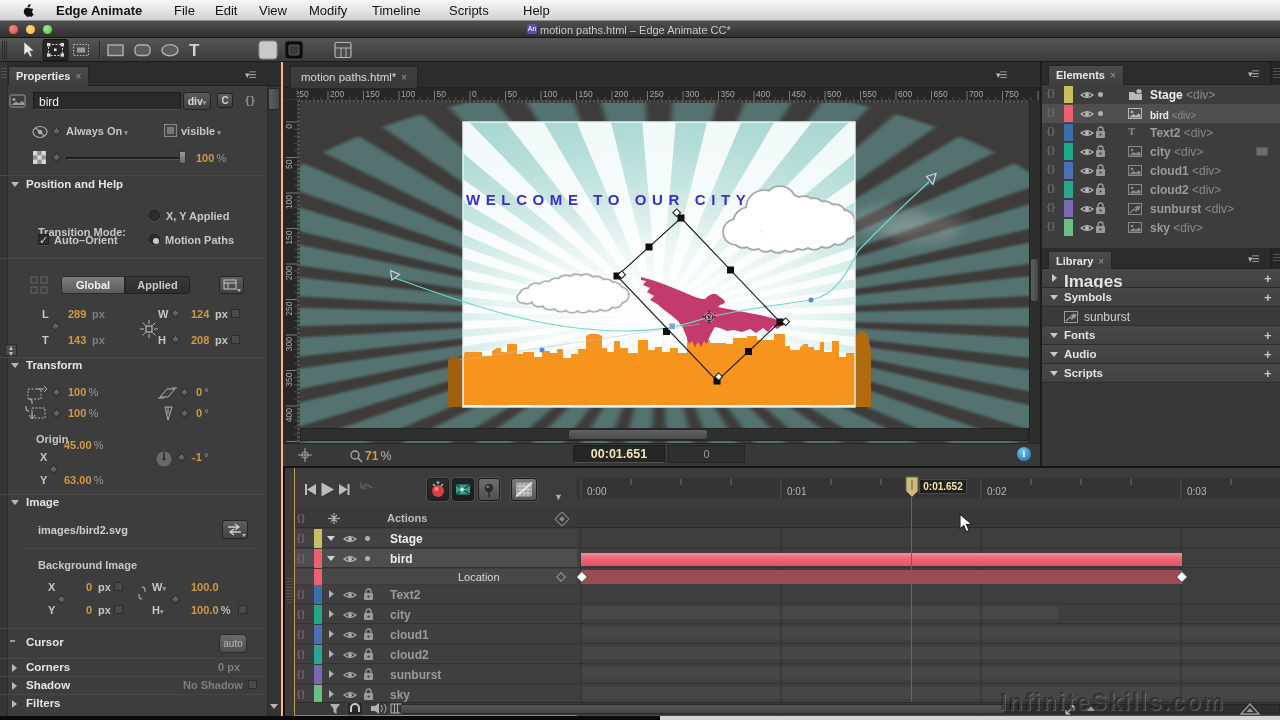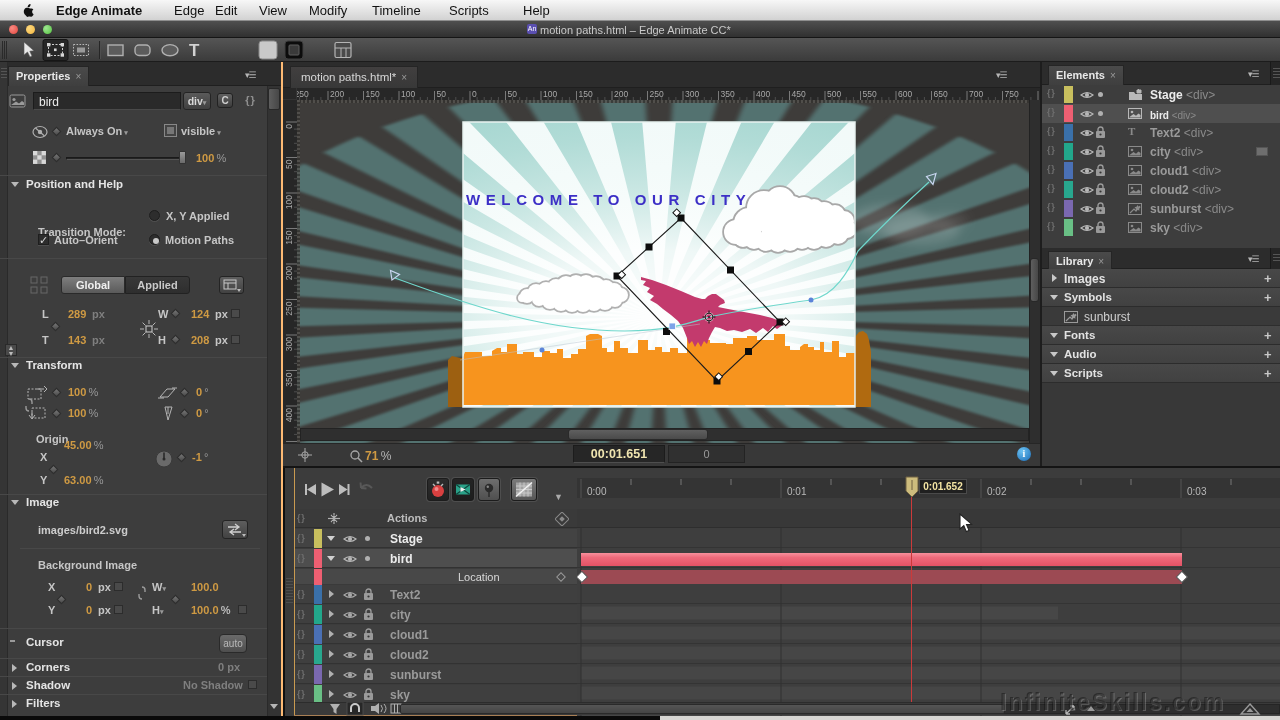--- a/index.html
+++ b/index.html
@@ -44,21 +44,21 @@
 </style>
 </head>
 <body>
 <div id="app">
   <div id="menubar" class="abs">
       <svg class="abs" width="13" height="15" style="left:21px;top:3px">
         <path d="M9.5 1 q0.3 1.4 -0.6 2.4 q-0.9 1.1 -2.2 0.9 q-0.3 -1.3 0.7 -2.4 q1 -1 2.1 -0.9 Z M6.6 4.8 q1 0 1.9 0.5 q0.9 0.4 1.8 0.1 q0.4 -0.1 1.2 0.3 q0.5 0.3 0.9 0.9 q-1.4 0.9 -1.3 2.4 q0.1 1.6 1.5 2.2 q-0.4 1.1 -1.1 1.9 q-0.7 0.9 -1.5 0.7 q-0.7 -0.2 -1.1 -0.3 q-0.6 -0.1 -1.2 0.1 q-0.6 0.3 -1.1 0.3 q-0.9 0 -1.8 -1.3 Q3 11.1 2.8 9.2 Q2.6 7.3 3.6 6 q0.9 -1.2 2.2 -1.2 Z" fill="#111"></path>
       </svg>
 
     <span style="left:56px;font-weight:bold">Edge Animate</span>
-    <span style="left:174px">Edge</span>
+    <span style="left:174px">File</span>
     <span style="left:215px">Edit</span>
     <span style="left:259px">View</span>
     <span style="left:309px">Modify</span>
     <span style="left:372px">Timeline</span>
     <span style="left:449px">Scripts</span>
     <span style="left:523px">Help</span>
   </div>
   <div id="titlebar" class="abs"></div>
   <div class="light" style="left:9px;background:radial-gradient(circle at 3px 3px,#f98a82,#e2463d);"></div>
   <div class="light" style="left:26px;background:radial-gradient(circle at 3px 3px,#fdd97e,#f4b63f);"></div>
@@ -896,21 +896,21 @@
     <div class="abs" style="left:228px;top:186px;width:12px;height:21px;background:#262626;border-left:1px solid #1a1a1a"></div>
     <svg class="abs" width="10" height="16" style="left:230px;top:190px">
         <g stroke="#555">
           <line x1="1" y1="2.5" x2="9" y2="2.5"></line>
           <line x1="1" y1="5.5" x2="9" y2="5.5"></line>
           <line x1="1" y1="8.5" x2="9" y2="8.5"></line>
         </g>
       </svg>
     <div class="abs" style="left:0;top:207px;width:240px;height:19px;background:linear-gradient(#484848,#414141);border-bottom:1px solid #2c2c2c"></div>
     <div class="arr right" style="left:10px;top:212px;border-left-color:#c8c8c8"></div>
-    <div class="abs" style="left:22px;top:210px;color:#e2e2e2;font-size:12px;font-weight:bold">Images</div>
+    <div class="abs" style="left:22px;top:210px;color:#e2e2e2;font-size:17px;font-weight:bold">Images</div>
     <div class="abs" style="left:222px;top:209px;color:#c8c8c8;font-size:13px;font-weight:bold">+</div>
     <div class="abs" style="left:0;top:226px;width:240px;height:19px;background:linear-gradient(#484848,#414141);border-bottom:1px solid #2c2c2c"></div>
     <div class="arr down" style="left:8px;top:233px;border-top-color:#c8c8c8"></div>
     <div class="abs" style="left:22px;top:229px;color:#e2e2e2;font-size:11.5px;font-weight:bold">Symbols</div>
     <div class="abs" style="left:222px;top:228px;color:#c8c8c8;font-size:13px;font-weight:bold">+</div>
     <div class="abs" style="left:0;top:245px;width:240px;height:19px;background:#3a3a3a;border-bottom:1px solid #2e2e2e"></div>
     <svg class="abs" width="14" height="12" style="left:22px;top:249px">
         <rect x="0.5" y="0.5" width="13" height="11" fill="none" stroke="#9a9a9a"></rect>
         <path d="M2 10 L6 6 L8 8 L12 3" fill="none" stroke="#9a9a9a" stroke-width="1.2"></path>
         <path d="M9.5 2 l1.2 1.8 2 .4 -1.5 1.5 .3 2 -2 -.9 -1.8 1 .2 -2.1 -1.4 -1.4 2 -.5 Z" fill="#9a9a9a"></path>

